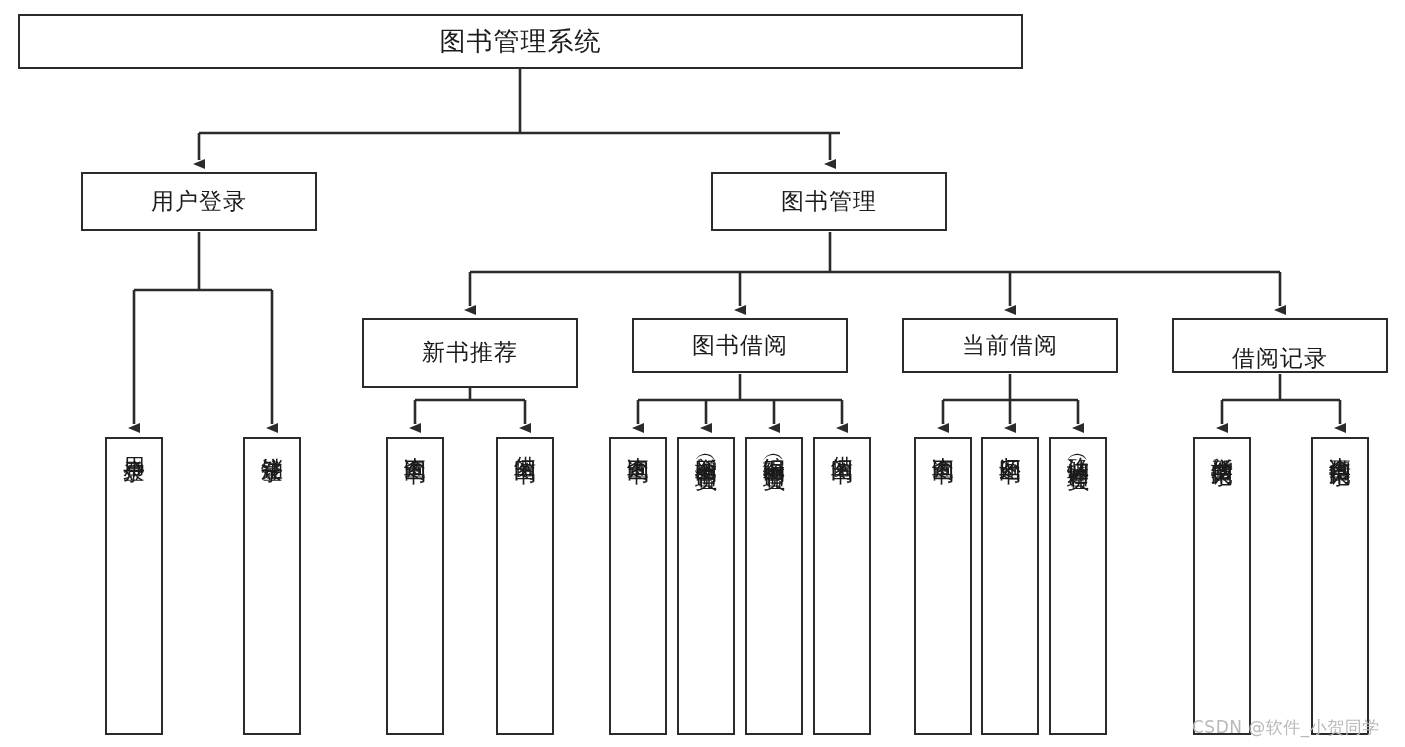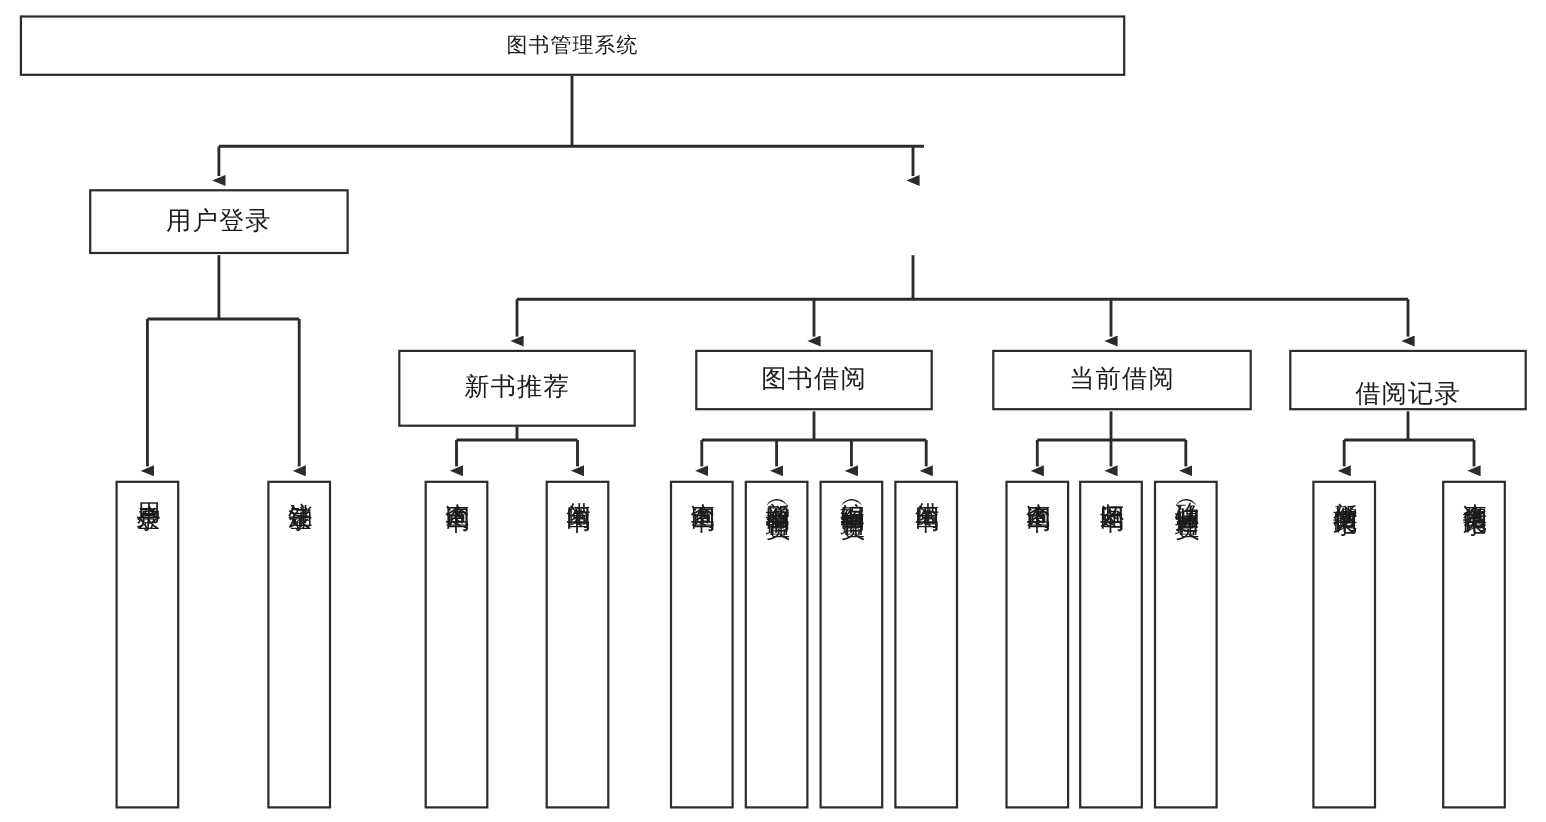--- a/index.html
+++ b/index.html
@@ -35,21 +35,21 @@
     align-items: center;
     justify-content: center;
     color: #1b1b1b;
   }
   .node.horiz {
     font-size: 23px;
     letter-spacing: 1px;
     line-height: 1.1;
   }
   .node.root {
-    font-size: 19px;
+    font-size: 26px;
   }
   .node.leaf {
     align-items: flex-start;
     justify-content: center;
     padding-top: 0;
   }
   .leaf-text {
     writing-mode: vertical-rl;
     text-orientation: upright;
     font-size: 22px;
@@ -122,28 +122,31 @@
     </g>
   </svg>
 
   <div class="node horiz root" style="left:18px; top:14px; width:1005px; height:55px;">
     <span>图书管理系统</span>
   </div>
 
   <div class="node horiz" style="left:81px; top:172px; width:236px; height:59px;">
     <span>用户登录</span>
   </div>
+  <div class="node horiz" style="left:711px; top:172px; width:236px; height:59px;">
+    <span>图书管理</span>
+  </div>
 
   <div class="node horiz" style="left:362px; top:318px; width:216px; height:70px;">
     <span>新书推荐</span>
   </div>
   <div class="node horiz" style="left:632px; top:318px; width:216px; height:55px;">
     <span>图书借阅</span>
   </div>
-  <div class="node horiz" style="left:902px; top:318px; width:236px; height:55px;">
+  <div class="node horiz" style="left:902px; top:318px; width:216px; height:55px;">
     <span>当前借阅</span>
   </div>
   <div class="node horiz" style="left:1172px; top:318px; width:216px; height:55px;align-items:flex-end;">
     <span>借阅记录</span>
   </div>
 
   <div class="node leaf" style="left:105px; top:437px; width:58px; height:298px;">
     <span class="leaf-text">用户登录</span>
   </div>
   <div class="node leaf" style="left:243px; top:437px; width:58px; height:298px;">
@@ -180,14 +183,15 @@
     <span class="leaf-text">确认归还（管理员）</span>
   </div>
 
   <div class="node leaf" style="left:1193px; top:437px; width:58px; height:298px;">
     <span class="leaf-text">新增借阅记录</span>
   </div>
   <div class="node leaf" style="left:1311px; top:437px; width:58px; height:298px;">
     <span class="leaf-text">查询借阅记录</span>
   </div>
 
+  <div class="watermark" style="left:1192px; top:716px;">CSDN @软件_小贺同学</div>
 
 </div>
 
 </body></html>

